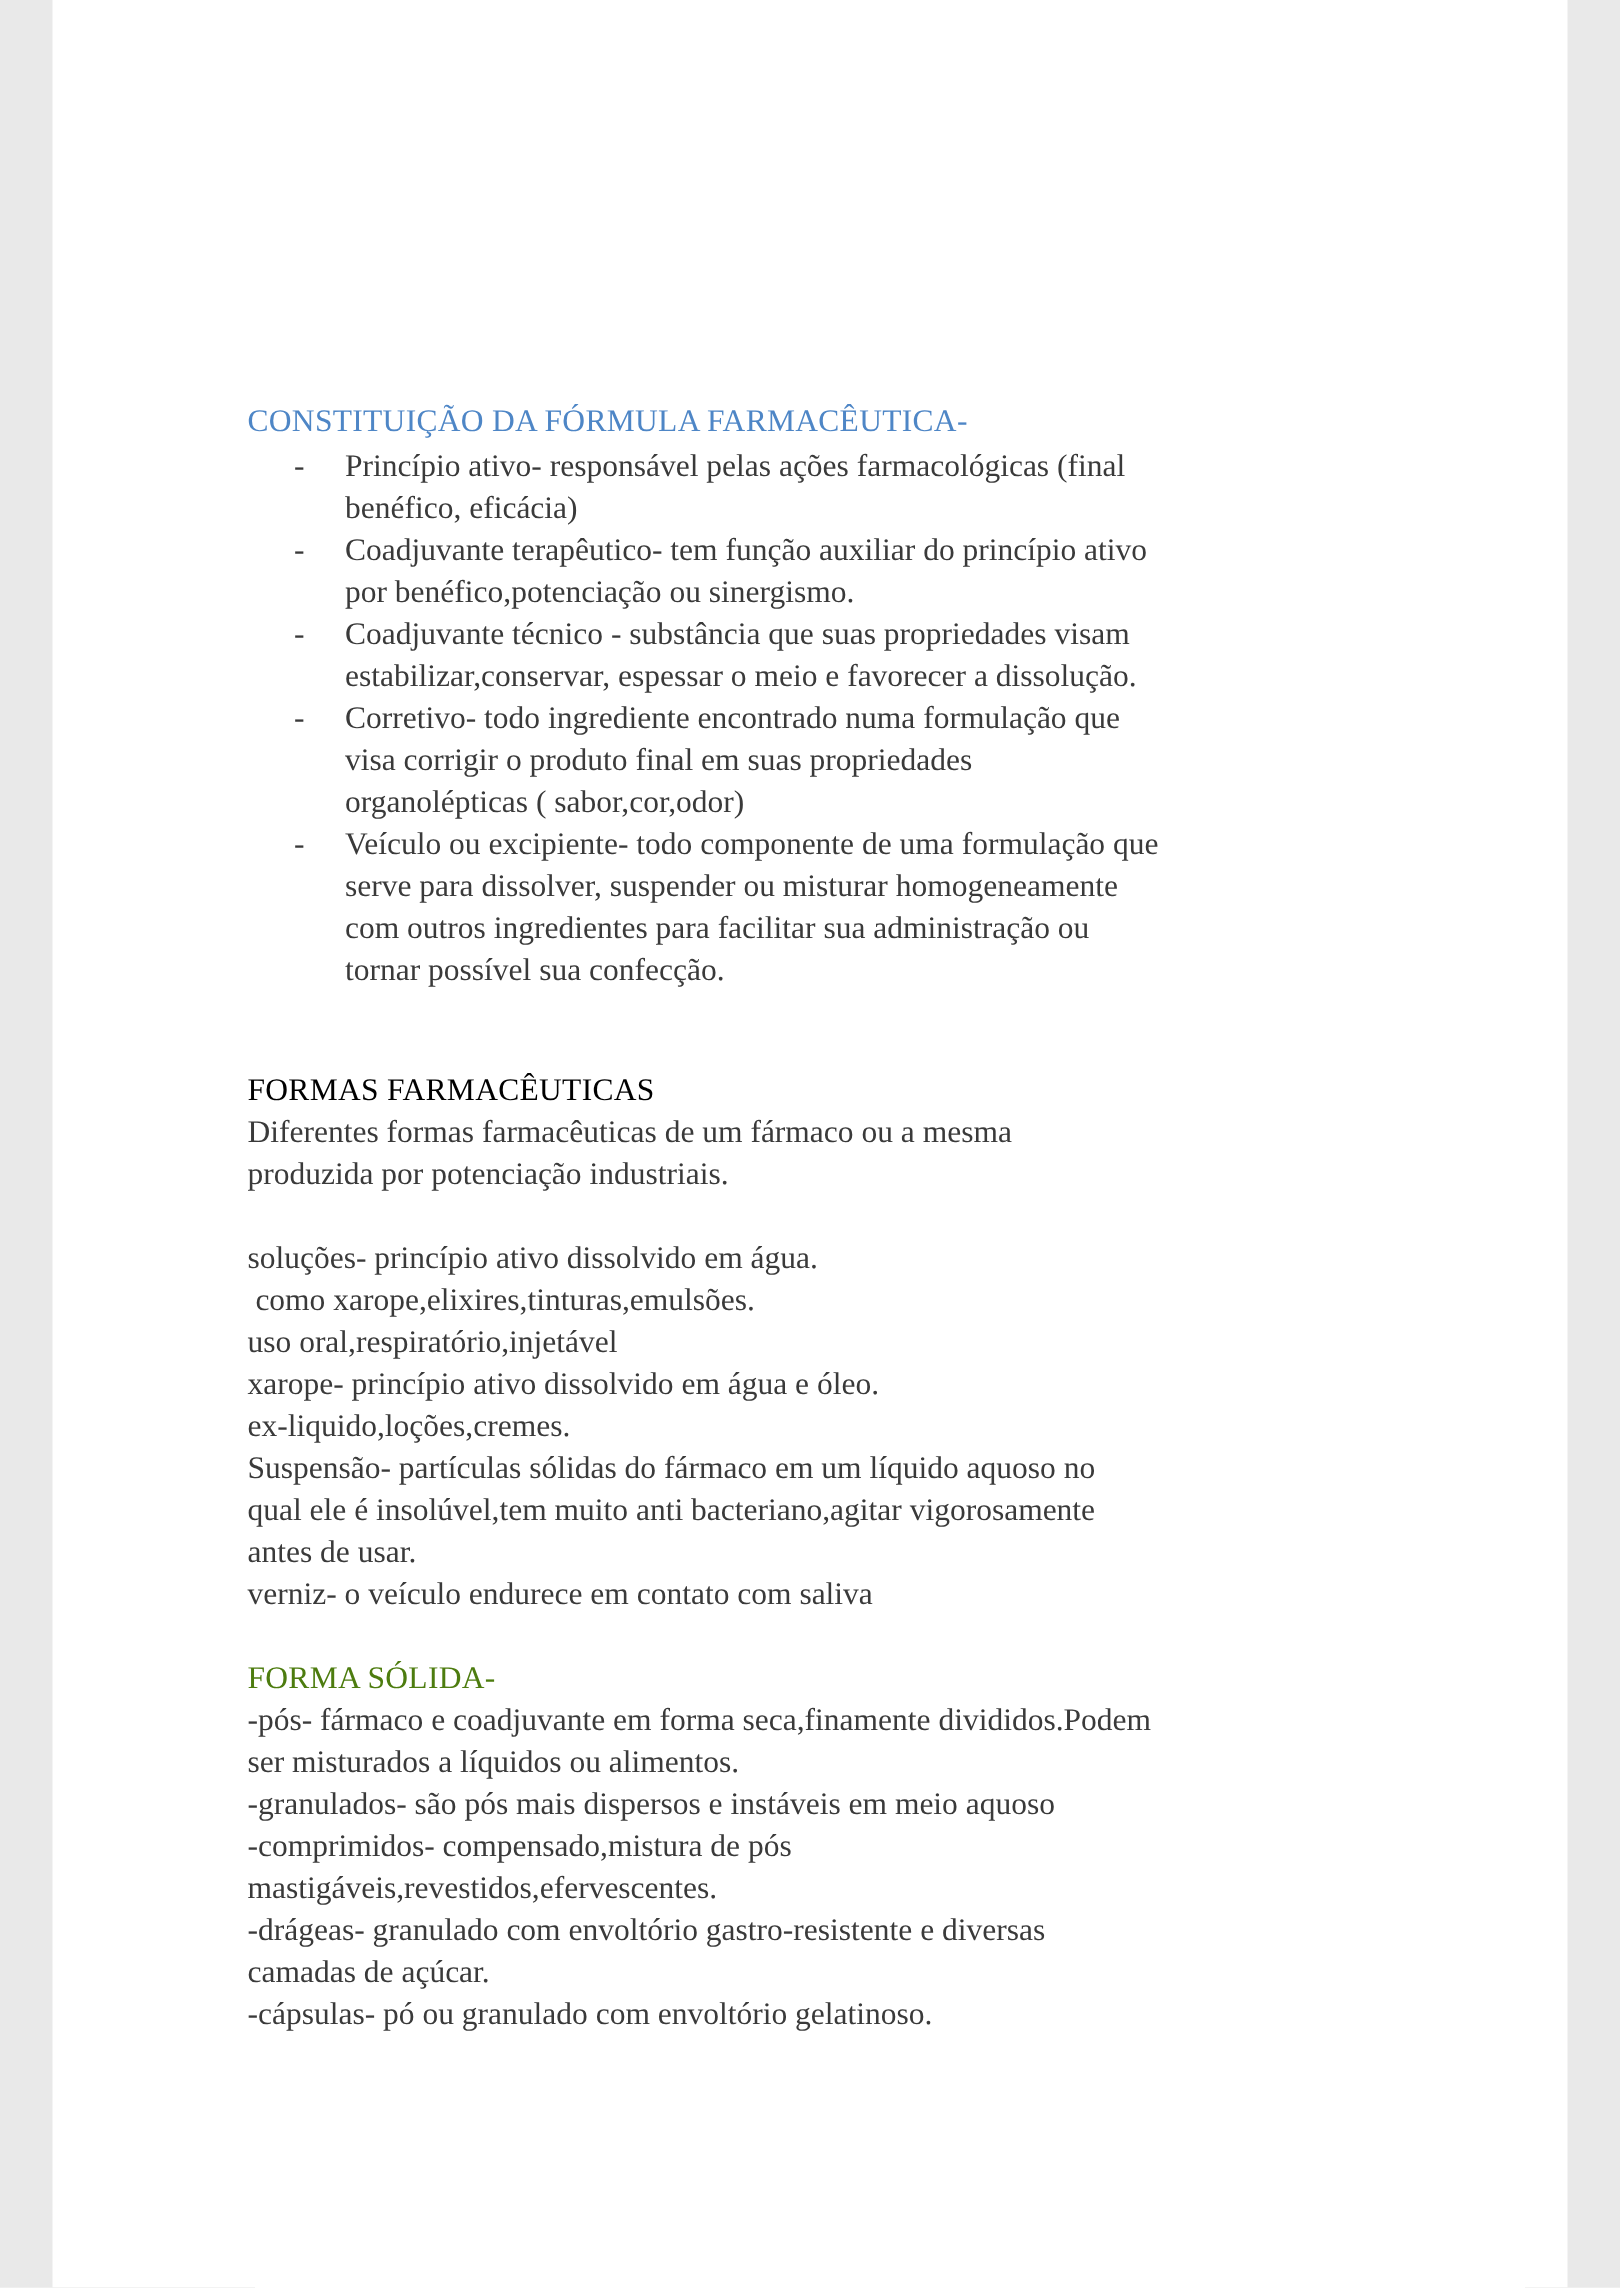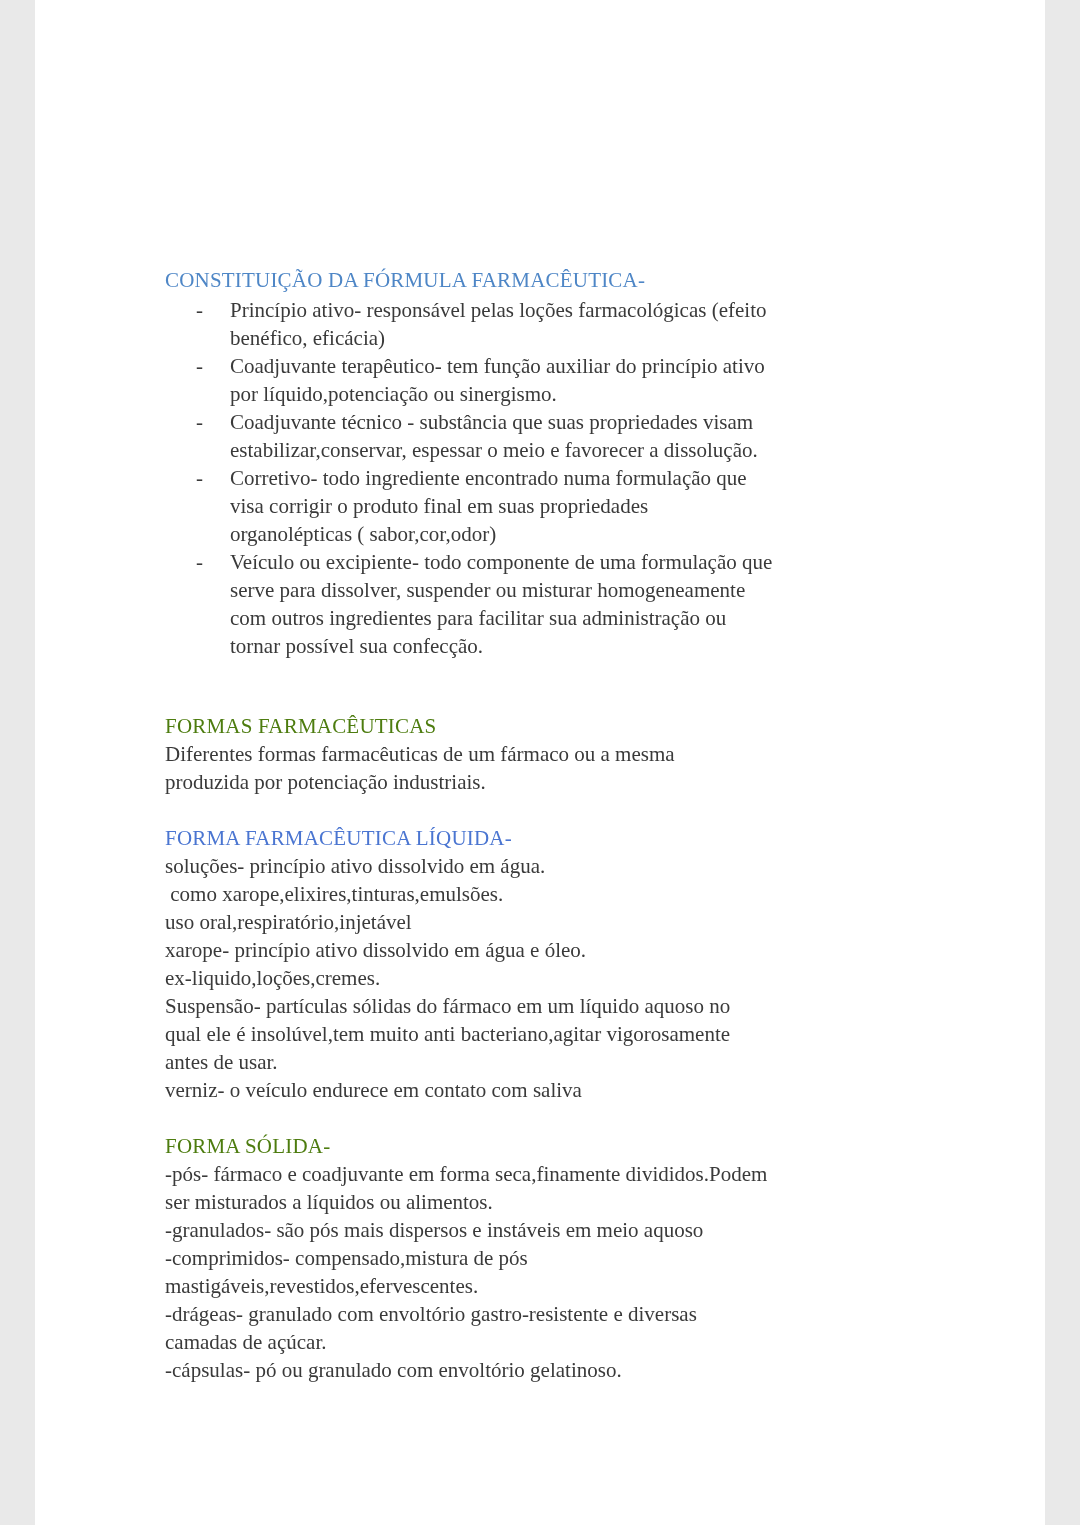--- a/index.html
+++ b/index.html
@@ -54,27 +54,27 @@
 <body>
 
 <div class="page">
   <div class="content">
 
     <section>
       <h2 class="heading" style="color: rgb(78, 134, 198);">CONSTITUIÇÃO DA FÓRMULA FARMACÊUTICA-</h2>
       <ul class="bullets">
         <li class="bullet">
           <span class="dash">-</span>
-          <span class="btext">Princípio ativo- responsável pelas loções farmacológicas (efeito
+          <span class="btext">Princípio ativo- responsável pelas ações farmacológicas (final
 benéfico, eficácia)</span>
         </li>
         <li class="bullet">
           <span class="dash">-</span>
           <span class="btext">Coadjuvante terapêutico- tem função auxiliar do princípio ativo
-por líquido,potenciação ou sinergismo.</span>
+por benéfico,potenciação ou sinergismo.</span>
         </li>
         <li class="bullet">
           <span class="dash">-</span>
           <span class="btext">Coadjuvante técnico - substância que suas propriedades visam
 estabilizar,conservar, espessar o meio e favorecer a dissolução.</span>
         </li>
         <li class="bullet">
           <span class="dash">-</span>
           <span class="btext">Corretivo- todo ingrediente encontrado numa formulação que
 visa corrigir o produto final em suas propriedades
@@ -84,27 +84,26 @@
           <span class="dash">-</span>
           <span class="btext">Veículo ou excipiente- todo componente de uma formulação que
 serve para dissolver, suspender ou misturar homogeneamente
 com outros ingredientes para facilitar sua administração ou
 tornar possível sua confecção.</span>
         </li>
       </ul>
     </section>
 
     <section class="section-formas">
-      <h2 class="heading" style="color: #4d7c0f;">FORMAS FARMACÊUTICAS</h2>
+      <h2 class="heading" style="color: #000000;">FORMAS FARMACÊUTICAS</h2>
       <p class="para">Diferentes formas farmacêuticas de um fármaco ou a mesma
 produzida por potenciação industriais.</p>
     </section>
 
     <section class="section-liquida">
-      <h2 class="heading" style="color: rgb(74, 117, 209);">FORMA FARMACÊUTICA LÍQUIDA-</h2>
       <p class="para">soluções- princípio ativo dissolvido em água.
  como xarope,elixires,tinturas,emulsões.
 uso oral,respiratório,injetável
 xarope- princípio ativo dissolvido em água e óleo.
 ex-liquido,loções,cremes.
 Suspensão- partículas sólidas do fármaco em um líquido aquoso no
 qual ele é insolúvel,tem muito anti bacteriano,agitar vigorosamente
 antes de usar.
 verniz- o veículo endurece em contato com saliva</p>
     </section>

